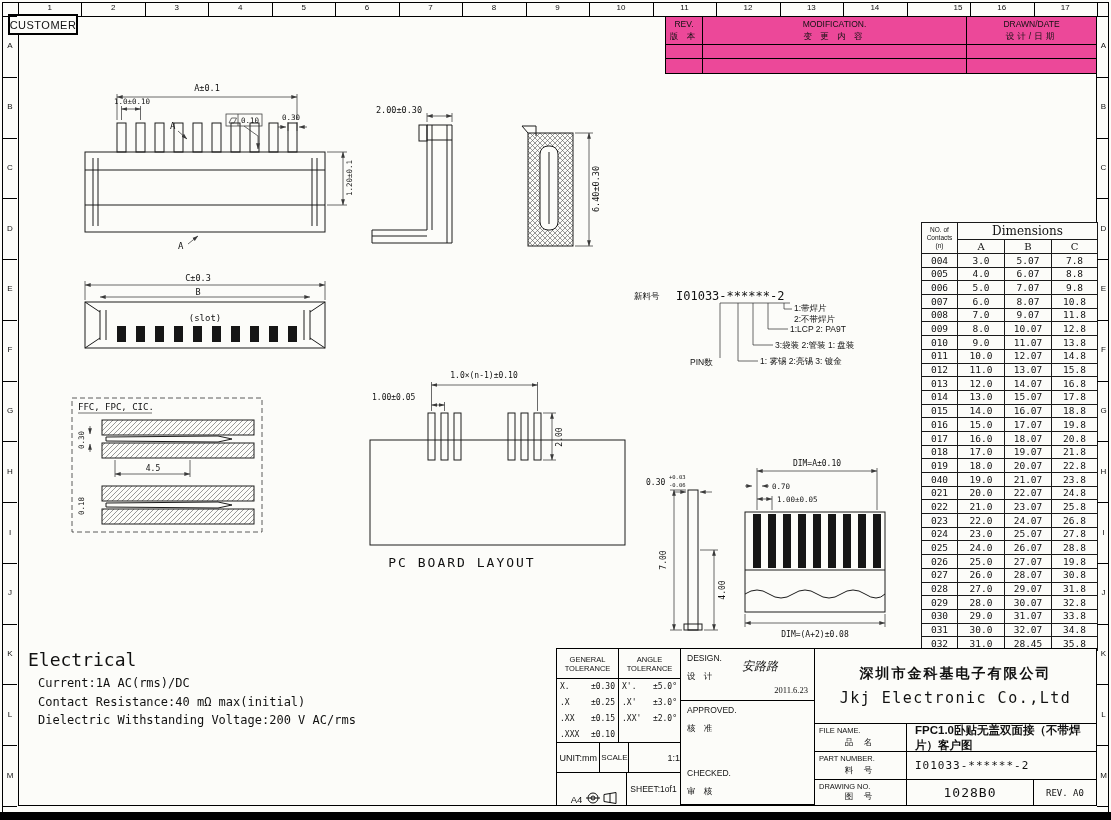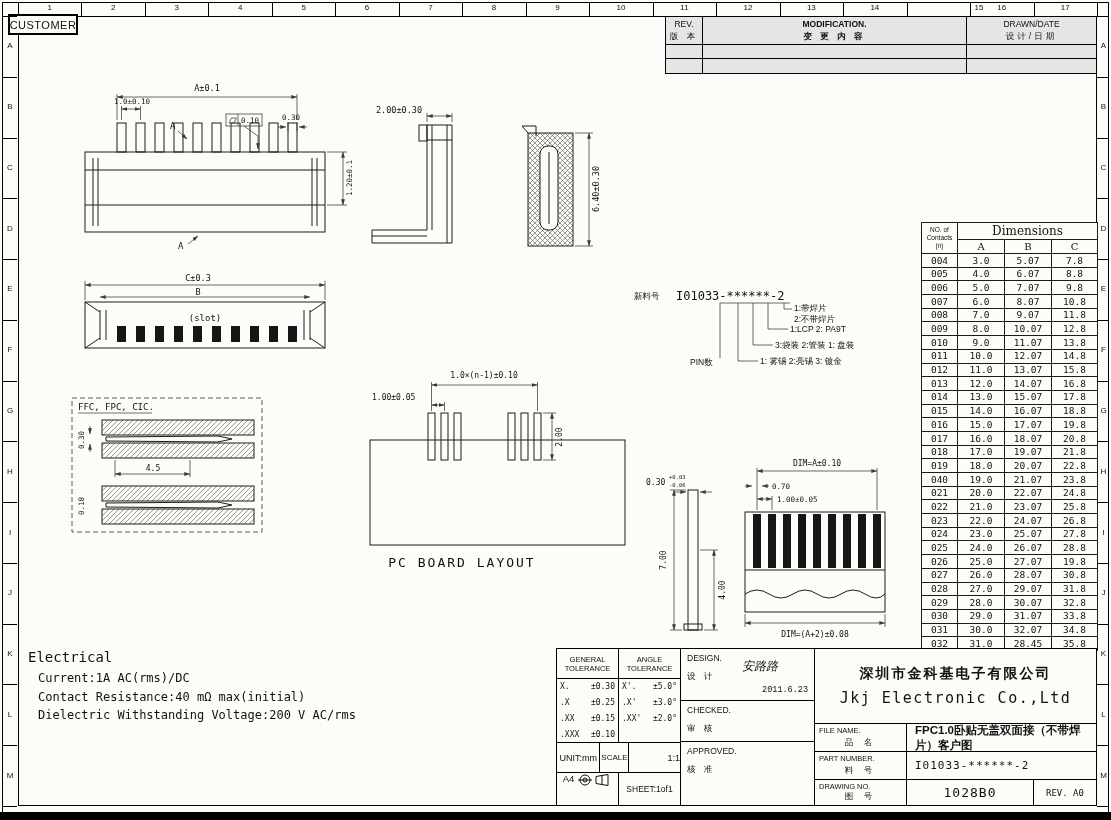--- a/index.html
+++ b/index.html
@@ -8,26 +8,26 @@
   .outer-border{position:absolute;left:2px;top:2px;width:1107px;height:813px;border:1.5px solid #000;box-sizing:border-box;}
   .inner-frame{position:absolute;left:18px;top:16px;width:1079px;height:790px;border:1.5px solid #000;box-sizing:border-box;}
   .bottom-bar{position:absolute;left:0;top:812px;width:1111px;height:8px;background:#000;}
   .ruler-label{position:absolute;font-size:8px;text-align:center;color:#111;line-height:10px;}
   .tick-v{position:absolute;background:#000;}
   .tick-h{position:absolute;background:#000;}
   .customer-box{position:absolute;left:8px;top:14px;width:70px;height:21px;border:2px solid #000;
       background:#fcfcf9;display:flex;align-items:center;justify-content:center;
       font-size:11px;letter-spacing:.5px;box-sizing:border-box;}
   
-  .rev-table{position:absolute;left:665px;top:16px;width:432px;border:1.5px solid #000;box-sizing:border-box;background:#e5e5e5;}
+  .rev-table{position:absolute;left:665px;top:16px;width:432px;border:1.5px solid #000;box-sizing:border-box;background:#ec4899;}
   .rt-row{display:flex;}
   .rt-cell{border-right:1px solid #000;box-sizing:border-box;text-align:center;font-size:8.5px;
       display:flex;flex-direction:column;justify-content:center;gap:2px;}
   .rt-cell:last-child{border-right:none;}
-  .rt-rev{width:37px;} .rt-mod{width:264px;font-weight:bold;} .rt-drawn{flex:1;}
+  .rt-rev{width:37px;} .rt-mod{width:264px;} .rt-drawn{flex:1;}
   .rt-head .rt-cell{height:28px;border-bottom:1px solid #000;}
   .rt-empty .rt-cell{height:14px;border-bottom:1px solid #000;}
   .rt-empty.last .rt-cell{border-bottom:none;}
   .rt-cn{letter-spacing:3px;}
   
   svg.drawing{position:absolute;left:20px;top:78px;}
   svg .ln *{stroke:#1c1c1c;stroke-width:1;fill:none;}
   svg .dim *{stroke:#3a3a3a;stroke-width:.75;fill:none;}
   svg .hg *{stroke:#1c1c1c;stroke-width:1;}
   svg .fg *{fill:#161616;stroke:none;}
@@ -41,50 +41,50 @@
   .dims-table-wrap{position:absolute;left:921px;top:222px;background:#fcfcf9;}
   .dims-table-wrap table{border-collapse:collapse;table-layout:fixed;width:176px;}
   .dims-table-wrap th,.dims-table-wrap td{border:1px solid #1a1a1a;padding:0;text-align:center;}
   .dims-table-wrap td{height:12.7px;font-family:"DejaVu Sans Mono",monospace;font-size:9.5px;line-height:1;}
   .dims-title{font-family:"DejaVu Serif",serif;font-size:12px;height:16px;font-weight:normal;}
   .dims-col-th{font-family:"DejaVu Serif",serif;font-size:10px;height:13px;font-weight:normal;}
   .contacts-th{font-size:6.5px;font-weight:normal;line-height:8px;}
   .contacts-th span{display:block;}
   
   .electrical{position:absolute;left:28px;top:649px;width:360px;font-family:"DejaVu Sans Mono",monospace;}
-  .elec-title{font-size:14px;margin-bottom:4px;}
+  .elec-title{font-size:18px;margin-bottom:4px;}
   .elec-line{font-size:12px;line-height:18.5px;padding-left:10px;white-space:nowrap;}
   
   .title-block{position:absolute;left:556px;top:648px;width:541px;height:158px;border:1.5px solid #000;
       box-sizing:border-box;display:flex;background:#fcfcf9;}
   .tb-colA{width:124px;border-right:1px solid #000;display:flex;flex-direction:column;box-sizing:border-box;}
   .tolA-head{height:29px;display:flex;border-bottom:1px solid #000;}
   .tolA-h{width:62px;border-right:1px solid #000;box-sizing:border-box;font-size:7.5px;text-align:center;
       display:flex;flex-direction:column;justify-content:center;}
   .tolA-h.r{border-right:none;flex:1;}
   .tol-rows{height:63px;border-bottom:1px solid #000;display:flex;flex-direction:column;}
   .tol-row{flex:1;display:flex;font-family:"DejaVu Sans Mono",monospace;font-size:8px;}
   .tol-half{width:62px;border-right:1px solid #000;box-sizing:border-box;display:flex;
       justify-content:space-between;align-items:center;padding:0 3px;}
   .tol-half.r{border-right:none;flex:1;}
   .unit-row{height:29px;border-bottom:1px solid #000;display:flex;font-size:9px;}
   .unit-cell{width:62px;border-right:1px solid #000;box-sizing:border-box;display:flex;align-items:center;justify-content:center;}
   .scale-cell{flex:1;display:flex;gap:38px;}
   .sc-l{width:29px;border-right:1px solid #000;box-sizing:border-box;display:flex;align-items:center;justify-content:center;font-size:8px;}
   .sc-v{flex:1;display:flex;align-items:center;justify-content:center;}
   .paper-row{flex:1;display:flex;font-size:9.5px;}
-  .paper-cell{width:62px;border-right:1px solid #000;box-sizing:border-box;display:flex;align-items:flex-start;justify-content:center;gap:4px;}
+  .paper-cell{width:62px;border-right:1px solid #000;box-sizing:border-box;display:flex;align-items:flex-end;justify-content:center;gap:4px;margin-left:8px;}
   .sheet-cell{flex:1;display:flex;align-items:center;justify-content:center;font-size:8.5px;}
   .tb-colB{width:134px;border-right:1px solid #000;display:flex;flex-direction:column;box-sizing:border-box;}
   .sig-row{position:relative;border-bottom:1px solid #000;}
   .sig-design{height:51px;} .sig-checked{height:40px;} .sig-approved{flex:1;border-bottom:none;}
   .sig-labels{position:absolute;top:4px;left:6px;font-size:8.5px;}
   .sig-labels .cn2{margin-top:8px;letter-spacing:3px;}
   .sig-name{position:absolute;top:9px;right:36px;font-size:12px;font-style:italic;font-family:"DejaVu Serif",serif;}
-  .sig-date{position:absolute;bottom:5px;right:6px;font-size:8.5px;font-family:Liberation Mono, monospace;}
+  .sig-date{position:absolute;bottom:5px;right:6px;font-size:8.5px;font-family:Liberation Serif, serif;}
   .tb-colC{flex:1;display:flex;flex-direction:column;}
   .company{height:75px;border-bottom:1px solid #000;display:flex;flex-direction:column;align-items:center;justify-content:center;gap:6px;}
   .company-cn{font-size:14px;letter-spacing:2px;font-weight:600;}
   .company-en{font-size:15px;letter-spacing:1.5px;font-family:"DejaVu Sans Mono",monospace;}
   .info-row{height:27px;border-bottom:1px solid #000;display:flex;}
   .info-row.last{border-bottom:none;flex:1;}
   .info-label{width:92px;border-right:1px solid #000;box-sizing:border-box;padding:2px 4px;font-size:7.5px;
       display:flex;flex-direction:column;justify-content:space-between;}
   .info-label .cn2{align-self:center;letter-spacing:4px;font-size:8.5px;}
   .info-value{flex:1;display:flex;align-items:center;padding-left:8px;}
@@ -668,30 +668,30 @@
 
     <div class="tb-colB">
       <div class="sig-row sig-design">
         <div class="sig-labels">
           <div>DESIGN.</div>
           <div class="cn2">设 计</div>
         </div>
         <div class="sig-name">安路路</div>
         <div class="sig-date">2011.6.23</div>
       </div>
+      <div class="sig-row sig-approved">
+        <div class="sig-labels">
+          <div>APPROVED.</div>
+          <div class="cn2">核 准</div>
+        </div>
+      </div>
       <div class="sig-row sig-checked">
         <div class="sig-labels">
           <div>CHECKED.</div>
           <div class="cn2">审 核</div>
-        </div>
-      </div>
-      <div class="sig-row sig-approved">
-        <div class="sig-labels">
-          <div>APPROVED.</div>
-          <div class="cn2">核 准</div>
         </div>
       </div>
     </div>
 
     <div class="tb-colC">
       <div class="company">
         <div class="company-cn">深圳市金科基电子有限公司</div>
         <div class="company-en">Jkj Electronic Co.,Ltd</div>
       </div>
       <div class="info-row">
@@ -725,21 +725,21 @@
     <div class="ruler-label" style="left: 293.618px; top: 3px; width: 20px;">5</div>
     <div class="ruler-label" style="left: 357.088px; top: 3px; width: 20px;">6</div>
     <div class="ruler-label" style="left: 420.559px; top: 3px; width: 20px;">7</div>
     <div class="ruler-label" style="left: 484.029px; top: 3px; width: 20px;">8</div>
     <div class="ruler-label" style="left: 547.5px; top: 3px; width: 20px;">9</div>
     <div class="ruler-label" style="left: 610.971px; top: 3px; width: 20px;">10</div>
     <div class="ruler-label" style="left: 674.441px; top: 3px; width: 20px;">11</div>
     <div class="ruler-label" style="left: 737.912px; top: 3px; width: 20px;">12</div>
     <div class="ruler-label" style="left: 801.382px; top: 3px; width: 20px;">13</div>
     <div class="ruler-label" style="left: 864.853px; top: 3px; width: 20px;">14</div>
-    <div class="ruler-label" style="left: 969px; top: 3px; width: 20px;">15</div>
+    <div class="ruler-label" style="left: 948px; top: 3px; width: 20px;">15</div>
     <div class="ruler-label" style="left: 991.794px; top: 3px; width: 20px;">16</div>
     <div class="ruler-label" style="left: 1055.26px; top: 3px; width: 20px;">17</div>
     <div class="tick-v" style="left: 18px; top: 3px; width: 1px; height: 13px;"></div>
     <div class="tick-v" style="left: 81.4706px; top: 3px; width: 1px; height: 13px;"></div>
     <div class="tick-v" style="left: 144.941px; top: 3px; width: 1px; height: 13px;"></div>
     <div class="tick-v" style="left: 208.412px; top: 3px; width: 1px; height: 13px;"></div>
     <div class="tick-v" style="left: 271.882px; top: 3px; width: 1px; height: 13px;"></div>
     <div class="tick-v" style="left: 335.353px; top: 3px; width: 1px; height: 13px;"></div>
     <div class="tick-v" style="left: 398.824px; top: 3px; width: 1px; height: 13px;"></div>
     <div class="tick-v" style="left: 462.294px; top: 3px; width: 1px; height: 13px;"></div>

